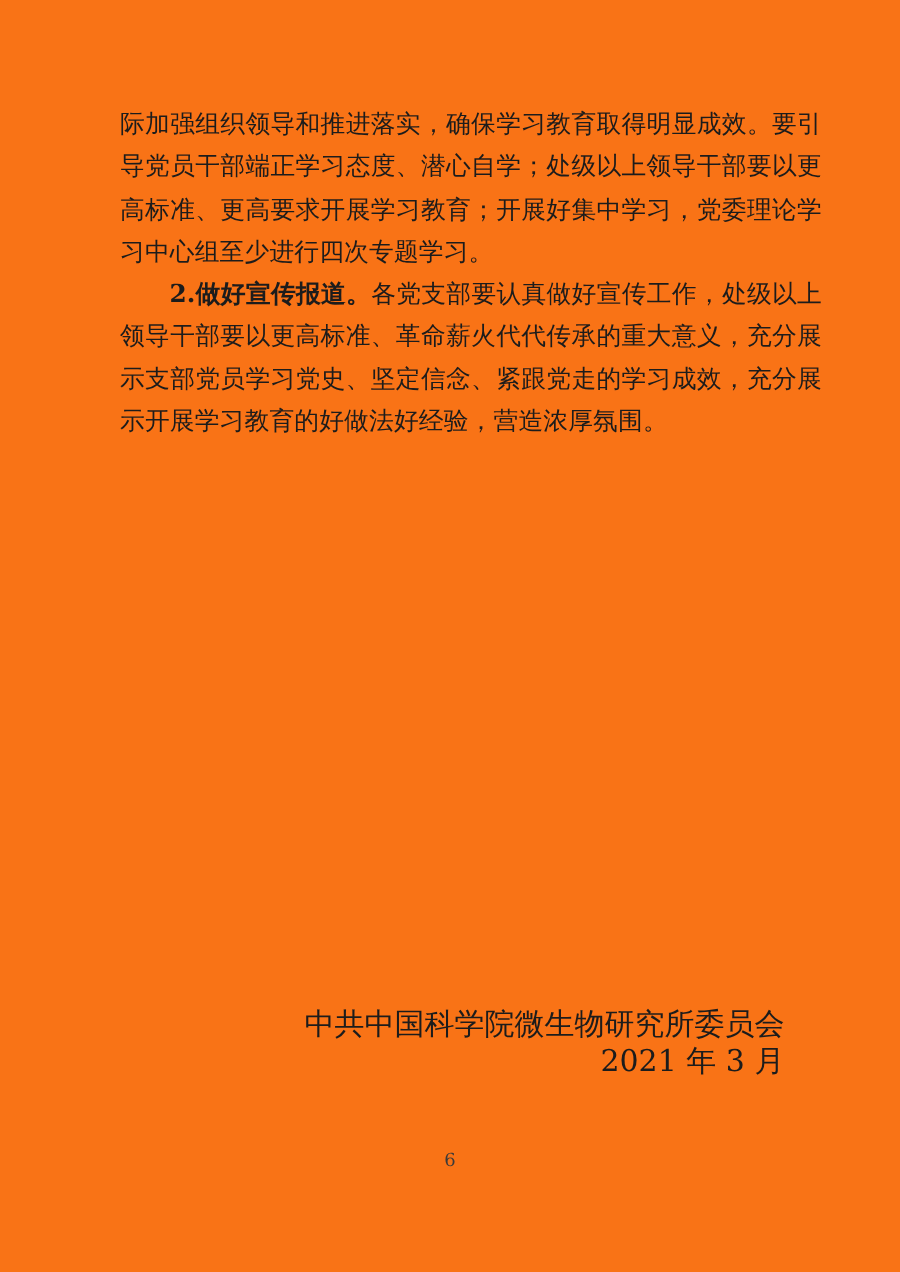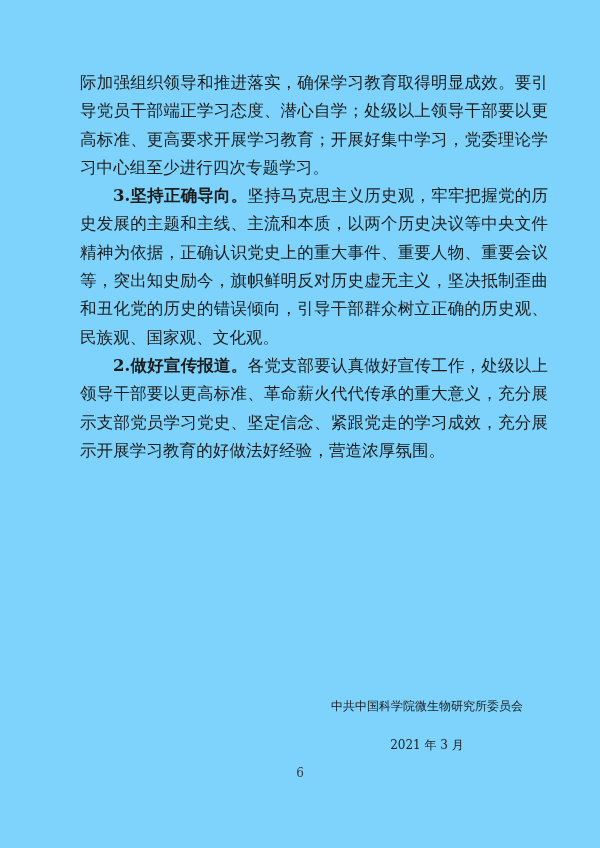--- a/index.html
+++ b/index.html
@@ -4,21 +4,21 @@
 <style>
   html, body {
     margin: 0;
     padding: 0;
     background: #ffffff;
   }
   .page {
     position: relative;
     width: 600px;
     height: 848px;
-    background: #7dd3fc;
+    background: #f97316;
     overflow: hidden;
     font-family: "DejaVu Serif", "Liberation Serif", serif;
     color: #1c1c1c;
   }
   .body-text {
     position: absolute;
     left: 80px;
     top: 69px;
     width: 468px;
     font-size: 16.5px;
@@ -30,47 +30,46 @@
     margin: 0;
   }
   .body-text p.indent {
     text-indent: 2em;
   }
   .lead {
     font-weight: bold;
   }
   .signature-block {
     position: absolute;
-    top: 696px;
+    top: 672px;
     right: 77px;
-    text-align: center;
-    font-size: 12px;
+    text-align: right;
+    font-size: 20px;
     line-height: 20px;
   }
   .sig-date {
-    margin-top: 19px;
+    margin-top: 5px;
   }
   .page-number {
     position: absolute;
     top: 766px;
     left: 0;
     width: 600px;
     text-align: center;
     font-size: 12px;
     color: #3a3a3a;
   }
 </style>
 </head>
 <body>
 
 <div class="page">
 
   <div class="body-text">
     <p><span>际加强组织领导和推进落实，确保学习教育取得明显成效。要引导党员干部端正学习态度、潜心自学；处级以上领导干部要以更高标准、更高要求开展学习教育；开展好集中学习，党委理论学习中心组至少进行四次专题学习。</span></p>
-    <p class="indent"><span class="lead">3.坚持正确导向。</span><span>坚持马克思主义历史观，牢牢把握党的历史发展的主题和主线、主流和本质，以两个历史决议等中央文件精神为依据，正确认识党史上的重大事件、重要人物、重要会议等，突出知史励今，旗帜鲜明反对历史虚无主义，坚决抵制歪曲和丑化党的历史的错误倾向，引导干部群众树立正确的历史观、民族观、国家观、文化观。</span></p>
     <p class="indent"><span class="lead">2.做好宣传报道。</span><span>各党支部要认真做好宣传工作，处级以上领导干部要以更高标准、革命薪火代代传承的重大意义，充分展示支部党员学习党史、坚定信念、紧跟党走的学习成效，充分展示开展学习教育的好做法好经验，营造浓厚氛围。</span></p>
   </div>
 
   <div class="signature-block">
     <div class="sig-name">中共中国科学院微生物研究所委员会</div>
     <div class="sig-date">2021 年 3 月</div>
   </div>
 
   <div class="page-number">6</div>
 

